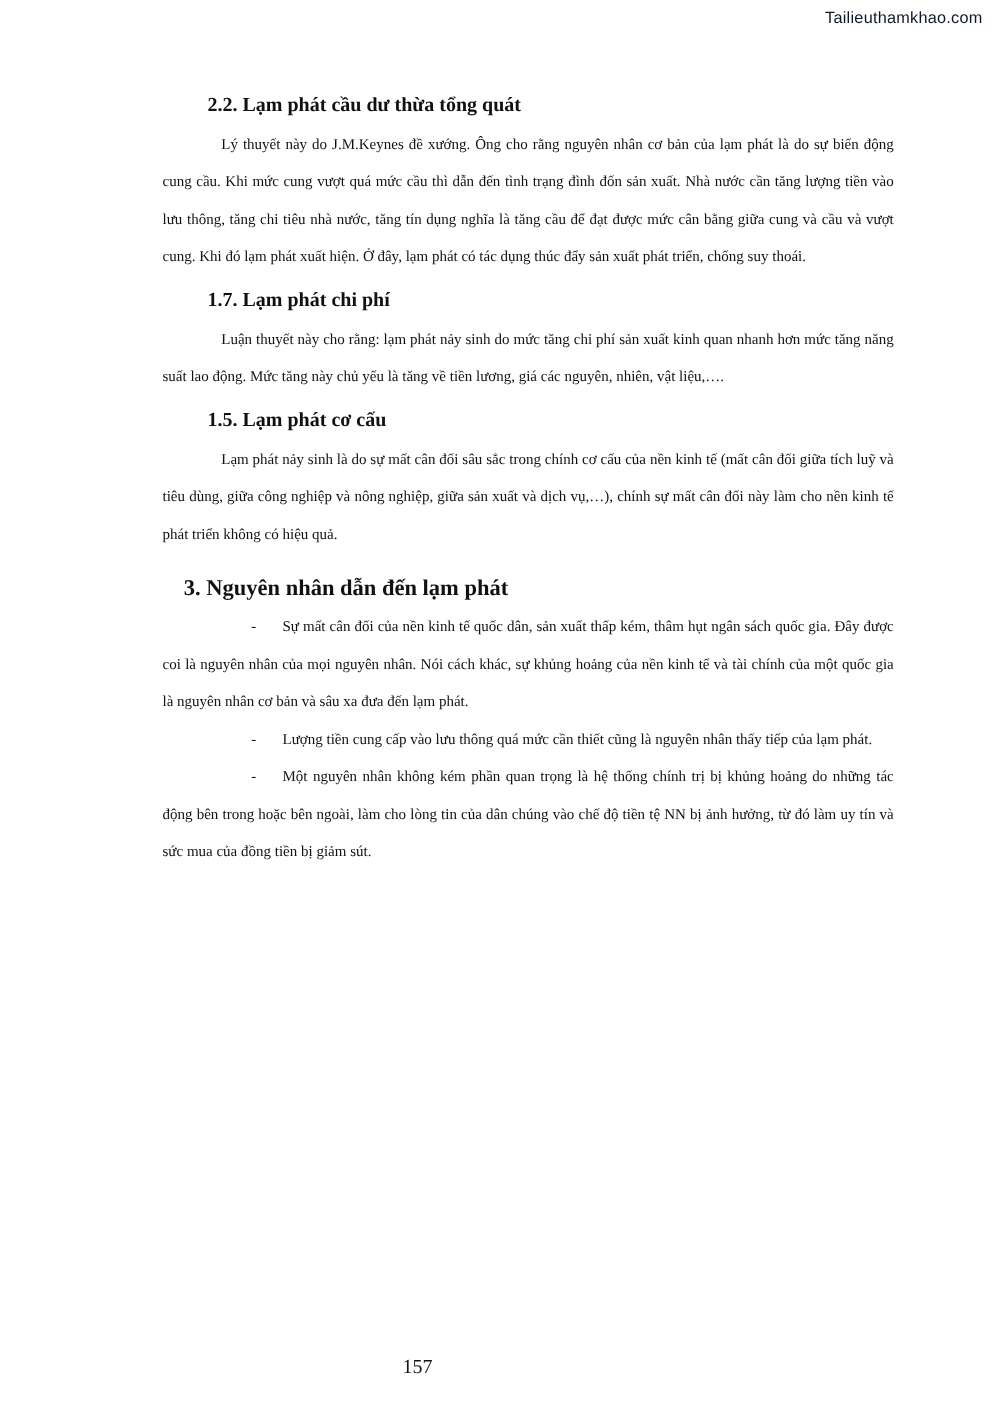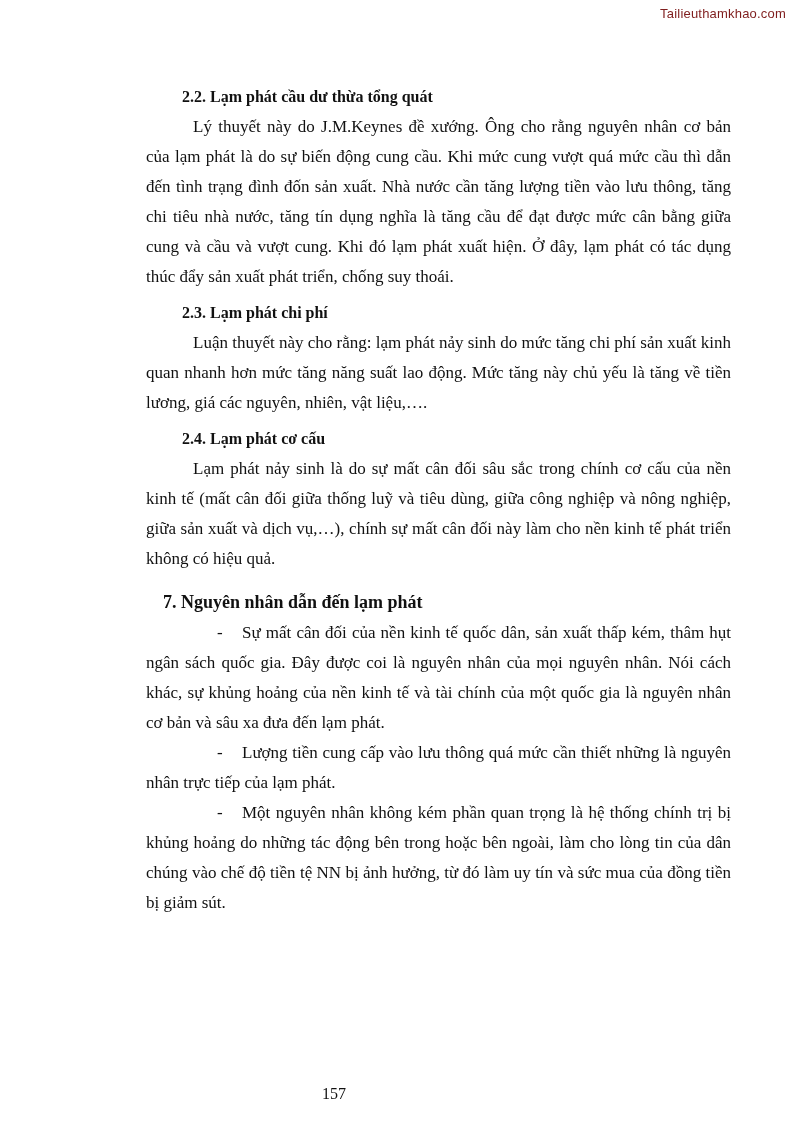--- a/index.html
+++ b/index.html
@@ -4,35 +4,35 @@
   <style>
     html, body { margin: 0; padding: 0; background: #ffffff; }
     body {
       width: 794px; height: 1123px; position: relative; overflow: hidden;
       font-family: "Liberation Serif", "DejaVu Serif", serif;
       color: #111111;
     }
     .watermark {
       position: absolute; top: 6px; right: 8px;
       font-family: "Liberation Sans", "DejaVu Sans", sans-serif;
-      font-size: 13px; color: #7f1d1d; letter-spacing: 0.2px;
+      font-size: 13px; color: #0f172a; letter-spacing: 0.2px;
     }
     .page {
-      position: absolute; left: 146px; top: 74px; width: 585px; margin-top: 12px;
+      position: absolute; left: 130px; top: 74px; width: 585px;
     }
     .h2 {
       font-weight: bold; font-size: 16px; line-height: 22px;
       margin: 0 0 4px 36px;
     }
     .h1 {
       font-weight: bold; font-size: 18px; line-height: 24px;
       margin: 0 0 4px 17px;
     }
     p {
-      margin: 0; font-size: 17px; line-height: 30px; text-align: justify;
+      margin: 0; font-size: 12px; line-height: 30px; text-align: justify;
       text-indent: 47px;
     }
     .bullet {
       text-indent: 0; position: relative;
     }
     .bullet .dash { position: absolute; left: 71px; top: 0; }
     .gap-a { height: 10px; }
     .gap-b { height: 16px; }
     .page-number {
       position: absolute; left: 0; width: 668px; top: 1085px;
@@ -43,29 +43,29 @@
 <body>
 
 <div class="watermark">Tailieuthamkhao.com</div>
 
 <div class="page">
 
   <div class="h2">2.2. Lạm phát cầu dư thừa tổng quát</div>
   <p>Lý thuyết này do J.M.Keynes đề xướng. Ông cho rằng nguyên nhân cơ bản của lạm phát là do sự biến động cung cầu. Khi mức cung vượt quá mức cầu thì dẫn đến tình trạng đình đốn sản xuất. Nhà nước cần tăng lượng tiền vào lưu thông, tăng chi tiêu nhà nước, tăng tín dụng nghĩa là tăng cầu để đạt được mức cân bằng giữa cung và cầu và vượt cung. Khi đó lạm phát xuất hiện. Ở đây, lạm phát có tác dụng thúc đẩy sản xuất phát triển, chống suy thoái.</p>
 
   <div class="gap-a"></div>
-  <div class="h2">2.3. Lạm phát chi phí</div>
+  <div class="h2">1.7. Lạm phát chi phí</div>
   <p>Luận thuyết này cho rằng: lạm phát nảy sinh do mức tăng chi phí sản xuất kinh quan nhanh hơn mức tăng năng suất lao động. Mức tăng này chủ yếu là tăng về tiền lương, giá các nguyên, nhiên, vật liệu,….</p>
 
   <div class="gap-a"></div>
-  <div class="h2">2.4. Lạm phát cơ cấu</div>
-  <p>Lạm phát nảy sinh là do sự mất cân đối sâu sắc trong chính cơ cấu của nền kinh tế (mất cân đối giữa thống luỹ và tiêu dùng, giữa công nghiệp và nông nghiệp, giữa sản xuất và dịch vụ,…), chính sự mất cân đối này làm cho nền kinh tế phát triển không có hiệu quả.</p>
+  <div class="h2">1.5. Lạm phát cơ cấu</div>
+  <p>Lạm phát nảy sinh là do sự mất cân đối sâu sắc trong chính cơ cấu của nền kinh tế (mất cân đối giữa tích luỹ và tiêu dùng, giữa công nghiệp và nông nghiệp, giữa sản xuất và dịch vụ,…), chính sự mất cân đối này làm cho nền kinh tế phát triển không có hiệu quả.</p>
 
   <div class="gap-b"></div>
-  <div class="h1">7. Nguyên nhân dẫn đến lạm phát</div>
+  <div class="h1">3. Nguyên nhân dẫn đến lạm phát</div>
 
   <p class="bullet"><span class="dash">-</span><span style="display:inline-block;width:96px;"></span><span>Sự mất cân đối của nền kinh tế quốc dân, sản xuất thấp kém, thâm hụt ngân sách quốc gia. Đây được coi là nguyên nhân của mọi nguyên nhân. Nói cách khác, sự khủng hoảng của nền kinh tế và tài chính của một quốc gia là nguyên nhân cơ bản và sâu xa đưa đến lạm phát.</span></p>
-  <p class="bullet"><span class="dash">-</span><span style="display:inline-block;width:96px;"></span><span>Lượng tiền cung cấp vào lưu thông quá mức cần thiết những là nguyên nhân trực tiếp của lạm phát.</span></p>
+  <p class="bullet"><span class="dash">-</span><span style="display:inline-block;width:96px;"></span><span>Lượng tiền cung cấp vào lưu thông quá mức cần thiết cũng là nguyên nhân thấy tiếp của lạm phát.</span></p>
   <p class="bullet"><span class="dash">-</span><span style="display:inline-block;width:96px;"></span><span>Một nguyên nhân không kém phần quan trọng là hệ thống chính trị bị khủng hoảng do những tác động bên trong hoặc bên ngoài, làm cho lòng tin của dân chúng vào chế độ tiền tệ NN bị ảnh hưởng, từ đó làm uy tín và sức mua của đồng tiền bị giảm sút.</span></p>
 
 </div>
 
 <div class="page-number">157</div>
 
 </body></html>

